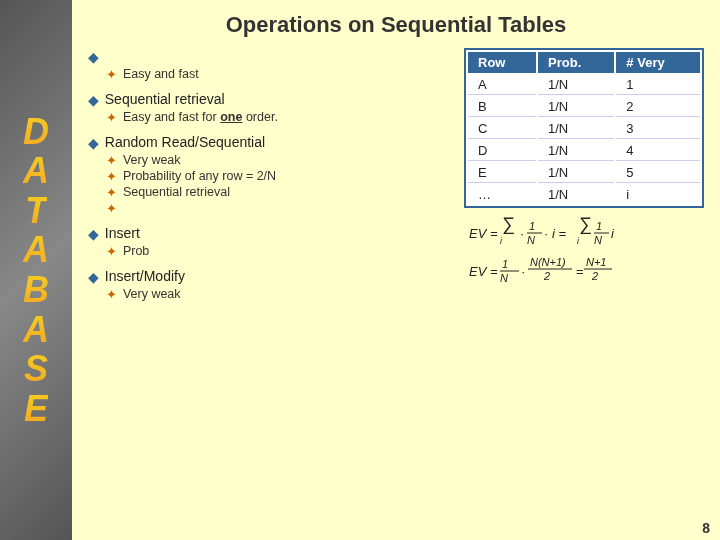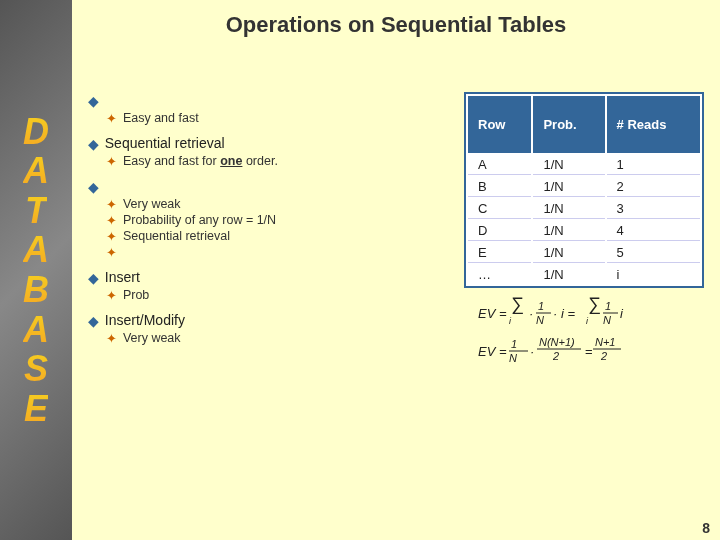--- a/index.html
+++ b/index.html
@@ -39,21 +39,20 @@
 
     
     .main {
       flex: 1;
       height: 540px;
       background: #ffffcc;
       display: flex;
       flex-direction: column;
       padding: 12px 16px 8px 16px;
       position: relative;
-      gap: 44px;
     }
 
     
     .page-title {
       text-align: center;
       font-size: 22px;
       font-weight: bold;
       color: #333;
       margin-bottom: 10px;
     }
@@ -125,21 +124,21 @@
     .data-table {
       border: 2px solid #336699;
       background: #fff;
       font-size: 13px;
       width: 100%;
     }
 
     .data-table th {
       background: #336699;
       color: #fff;
-      padding: 21px 10px;
+      padding: 3px 10px;
       text-align: left;
       font-weight: bold;
       font-size: 13px;
     }
 
     .data-table td {
       padding: 2px 10px;
       color: #222;
       border-bottom: 1px solid #cce;
     }
@@ -154,21 +153,20 @@
       bottom: 4px;
       right: 10px;
       font-size: 14px;
       color: #333;
       font-weight: bold;
     }
 
     
     .math-svg {
       margin-top: 8px;
-      margin-left: 9px;
     }
   </style>
 </head>
 <body>
 
 <div class="sidebar">
   <span class="sidebar-letter">D</span>
   <span class="sidebar-letter">A</span>
   <span class="sidebar-letter">T</span>
   <span class="sidebar-letter">A</span>
@@ -203,28 +201,29 @@
         </div>
         <div class="bullet-sub">
           <span class="plus">✦</span>
           <span>Easy and fast for <span class="one-order">one</span> order.</span>
         </div>
       </div>
 
       <div class="bullet-section">
         <div class="bullet-main">
           <span class="diamond">◆</span>
+          <span>Random Read/Sequential</span>
         </div>
         <div class="bullet-sub">
           <span class="plus">✦</span>
           <span>Very weak</span>
         </div>
         <div class="bullet-sub">
           <span class="plus">✦</span>
-          <span>Probability of any row = 1/N</span>
+          <span>Probability of any row = 2/N</span>
         </div>
         <div class="bullet-sub">
           <span class="plus">✦</span>
           <span>Sequential retrieval</span>
         </div>
         <div class="bullet-sub">
           <span class="plus">✦</span>
         </div>
       </div>
 
@@ -250,21 +249,21 @@
         </div>
       </div>
     </div>
 
     <div class="right-panel">
       <table class="data-table">
         <thead>
           <tr>
             <th>Row</th>
             <th>Prob.</th>
-            <th># Reads</th>
+            <th># Very</th>
           </tr>
         </thead>
         <tbody id="table-body">
         <tr>
               <td>A</td>
               <td>1/N</td>
               <td>1</td>
             </tr>
             <tr>
               <td>B</td>

